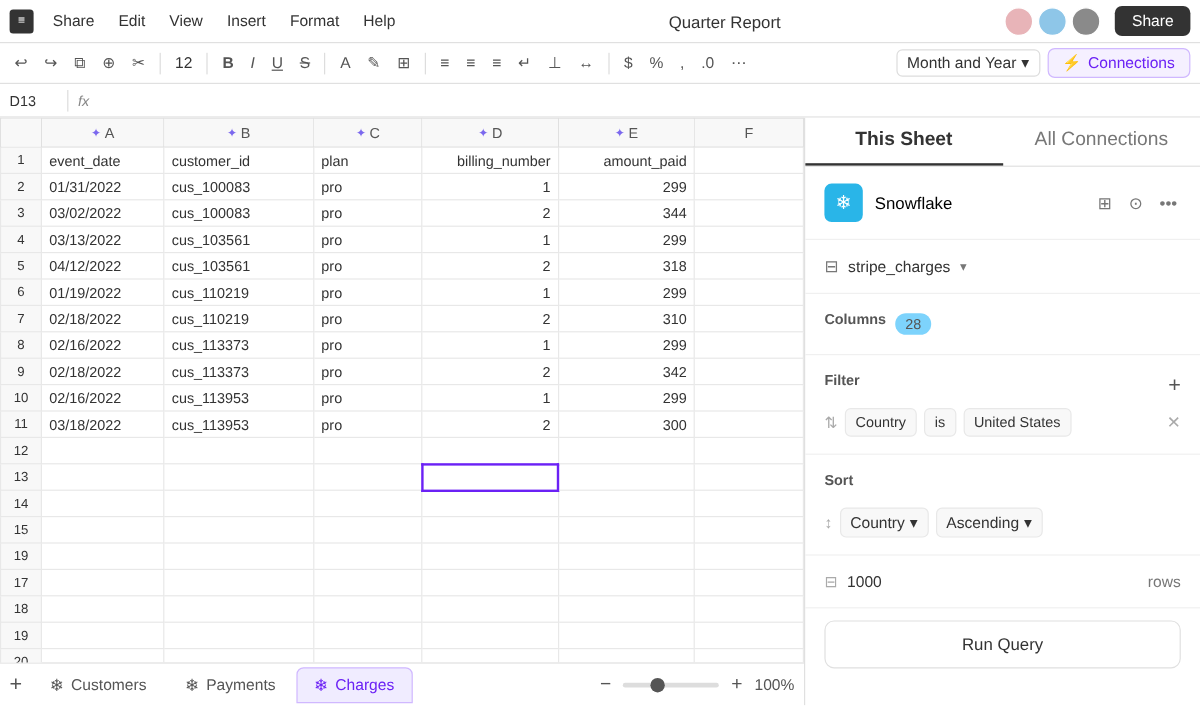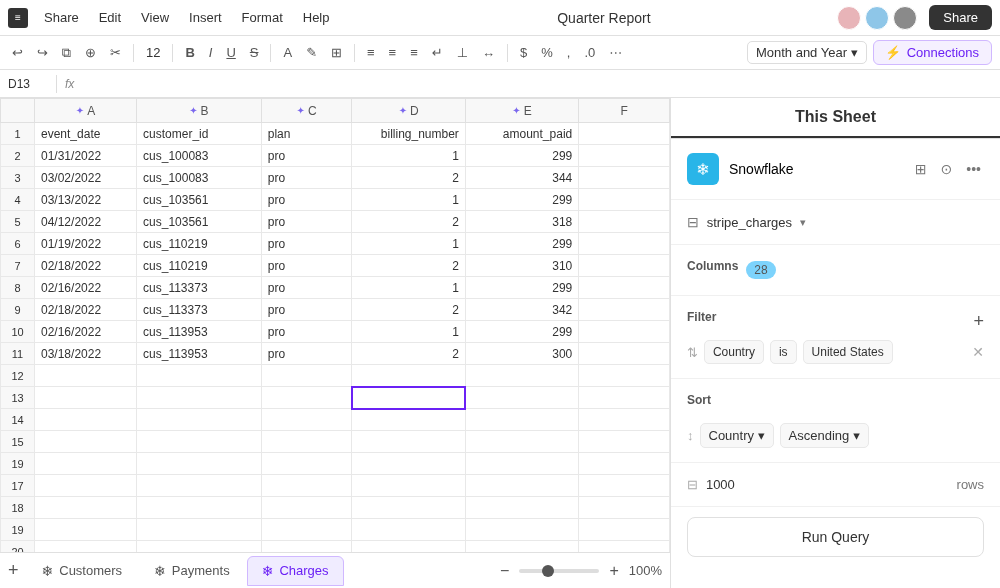--- a/index.html
+++ b/index.html
@@ -425,20 +425,21 @@
         <button class="zoom-btn">+</button>
         <span>100%</span>
       </div>
     </div>
   </div>
 
   <div class="right-panel">
 
     <div class="panel-tabs">
       <div class="panel-tab active">This Sheet</div>
+      <div class="panel-tab">All Connections</div>
     </div>
 
     <div class="panel-section">
       <div class="db-connector">
         <div class="sf-icon">❄</div>
         <span class="db-name">Snowflake</span>
         <div class="db-actions">
           <button class="db-action-btn">⊞</button>
           <button class="db-action-btn">⊙</button>
           <button class="db-action-btn">•••</button>

